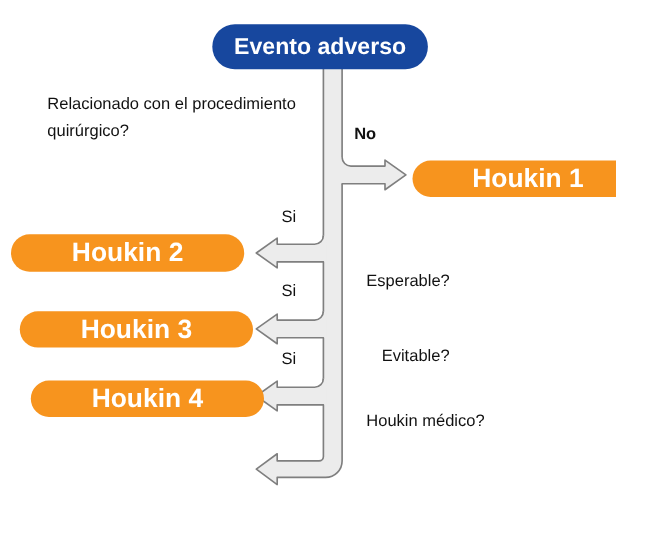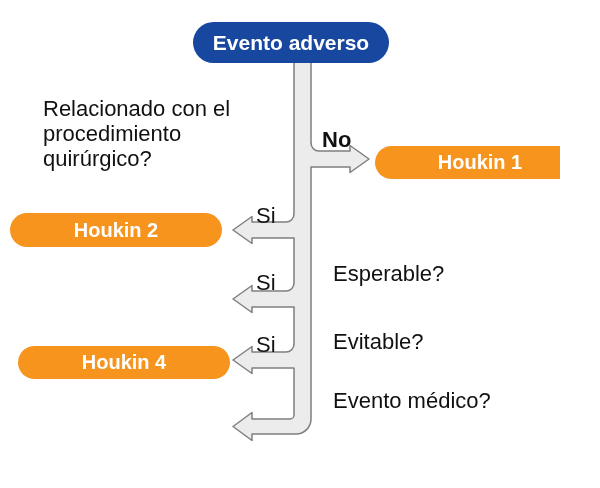--- a/index.html
+++ b/index.html
@@ -26,49 +26,48 @@
     stroke-linejoin: round;
     stroke-linecap: butt;
   }
   .pill {
     position: absolute;
     display: flex;
     align-items: center;
     justify-content: center;
     color: var(--color-node-text, #ffffff);
     font-weight: bold;
-    font-size: 20px;
+    font-size: 24px;
     border-radius: 999px;
     white-space: nowrap;
   }
   .pill.root {
     left: 193px; top: 22px; width: 196px; height: 41px;
     background: var(--color-primary, #17479e);
     font-size: 21px;
   }
   .pill.hk { background: var(--color-accent, #f7941e); }
   .hk1 { left: 375px; top: 146px; width: 210px; height: 33px; }
   .hk2 { left: 10px;  top: 213px; width: 212px; height: 34px; }
   .hk3 { left: 18px;  top: 283px; width: 212px; height: 33px; }
-  .hk4 { left: 18px;  top: 346px; width: 212px; height: 33px; }
+  .hk4 { left: 28px;  top: 346px; width: 212px; height: 33px; }
   .hk5 { left: 18px;  top: 409px; width: 212px; height: 33px; }
   .lbl {
     position: absolute;
     color: var(--color-text, #111111);
-    font-size: 22px;
+    font-size: 15px;
     white-space: nowrap;
-    margin-top: 14px;
   }
   .lbl-main  { left: 43px;  top: 82px; width: 244px; line-height: 25px; white-space: normal; }
   .lbl-no    { left: 322px; top: 113px; font-weight: bold; }
   .lbl-si1   { left: 256px; top: 189px; }
   .lbl-si2   { left: 256px; top: 256px; }
   .lbl-si3   { left: 256px; top: 318px; }
   .lbl-esperable { left: 333px; top: 247px; }
-  .lbl-evitable  { left: 333px; top: 315px; }
+  .lbl-evitable  { left: 347px; top: 315px; }
   .lbl-error     { left: 333px; top: 374px; }
 </style>
 </head>
 <body>
 
 <div class="canvas">
 
   <svg class="connector" width="600" height="488" viewBox="0 0 600 488">
 
     <path class="pipe" d="M 294,55 L 311,55 L 311,419 A 15,15 0 0 1 296,434 L 252,434 L 252,440.5 L 233,426.5 L 252,412.5 L 252,419 L 290,419 A 4,4 0 0 0 294,415 L 294,55 Z"></path>
@@ -82,24 +81,25 @@
     <path class="branch-fill" d="M 294,283 A 8,8 0 0 1 286,291 L 252,291 L 252,285.5 L 233,299 L 252,312.5 L 252,307 L 297,307 L 297,283 Z"></path>
     <path class="branch-stroke" d="M 294,283 A 8,8 0 0 1 286,291 L 252,291 L 252,285.5 L 233,299 L 252,312.5 L 252,307 L 294.5,307"></path>
 
     <path class="branch-fill" d="M 294,344 A 8,8 0 0 1 286,352 L 252,352 L 252,346.5 L 233,360 L 252,373.5 L 252,368 L 297,368 L 297,344 Z"></path>
     <path class="branch-stroke" d="M 294,344 A 8,8 0 0 1 286,352 L 252,352 L 252,346.5 L 233,360 L 252,373.5 L 252,368 L 294.5,368"></path>
   </svg>
 
   <div class="pill root">Evento adverso</div>
   <div class="pill hk hk1">Houkin 1</div>
   <div class="pill hk hk2">Houkin 2</div>
+  <div class="pill hk hk3">Houkin 3</div>
   <div class="pill hk hk4">Houkin 4</div>
 
   <div class="lbl lbl-main">Relacionado con el procedimiento quirúrgico?</div>
   <div class="lbl lbl-no">No</div>
   <div class="lbl lbl-si1">Si</div>
   <div class="lbl lbl-si2">Si</div>
   <div class="lbl lbl-si3">Si</div>
   <div class="lbl lbl-esperable">Esperable?</div>
   <div class="lbl lbl-evitable">Evitable?</div>
-  <div class="lbl lbl-error">Evento médico?</div>
+  <div class="lbl lbl-error">Houkin médico?</div>
 
 </div>
 
 </body></html>

